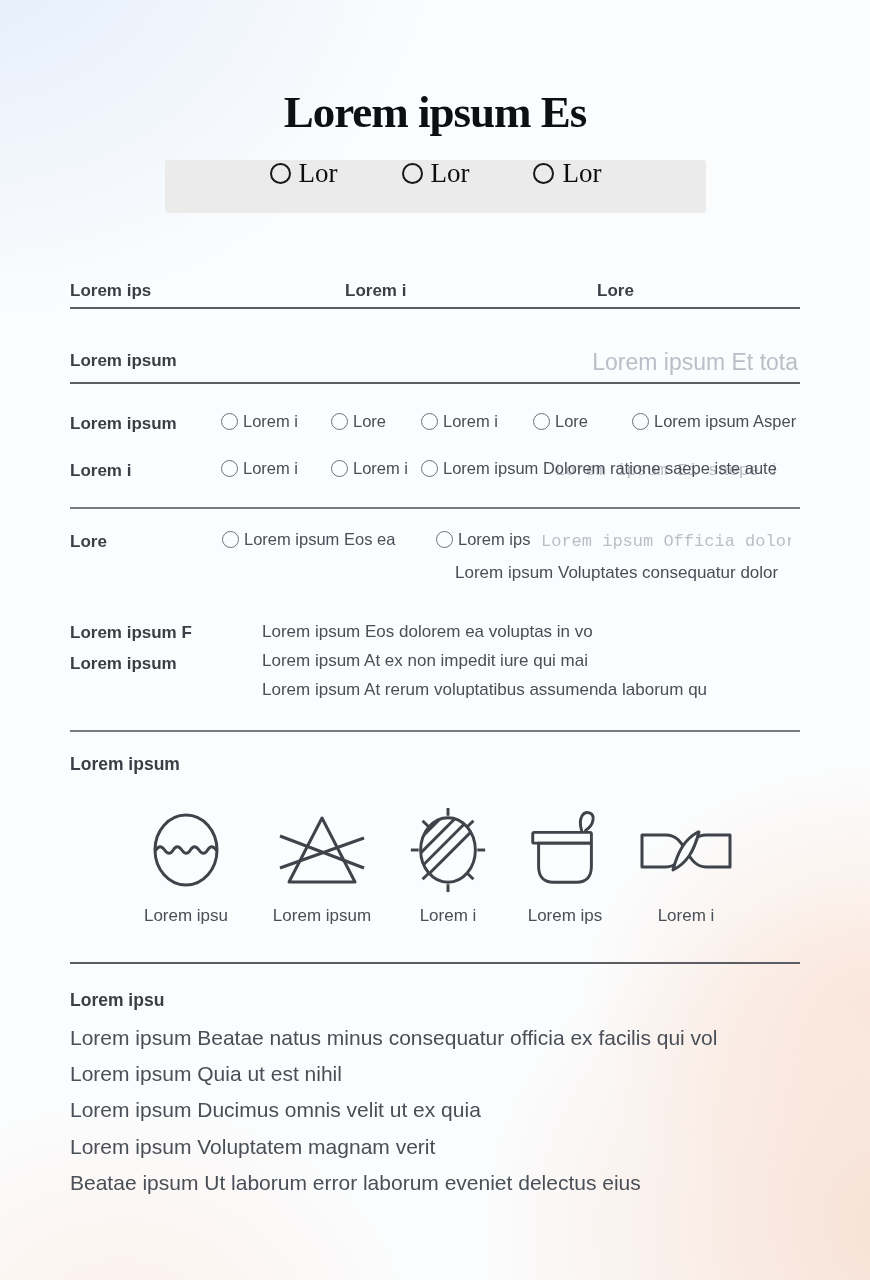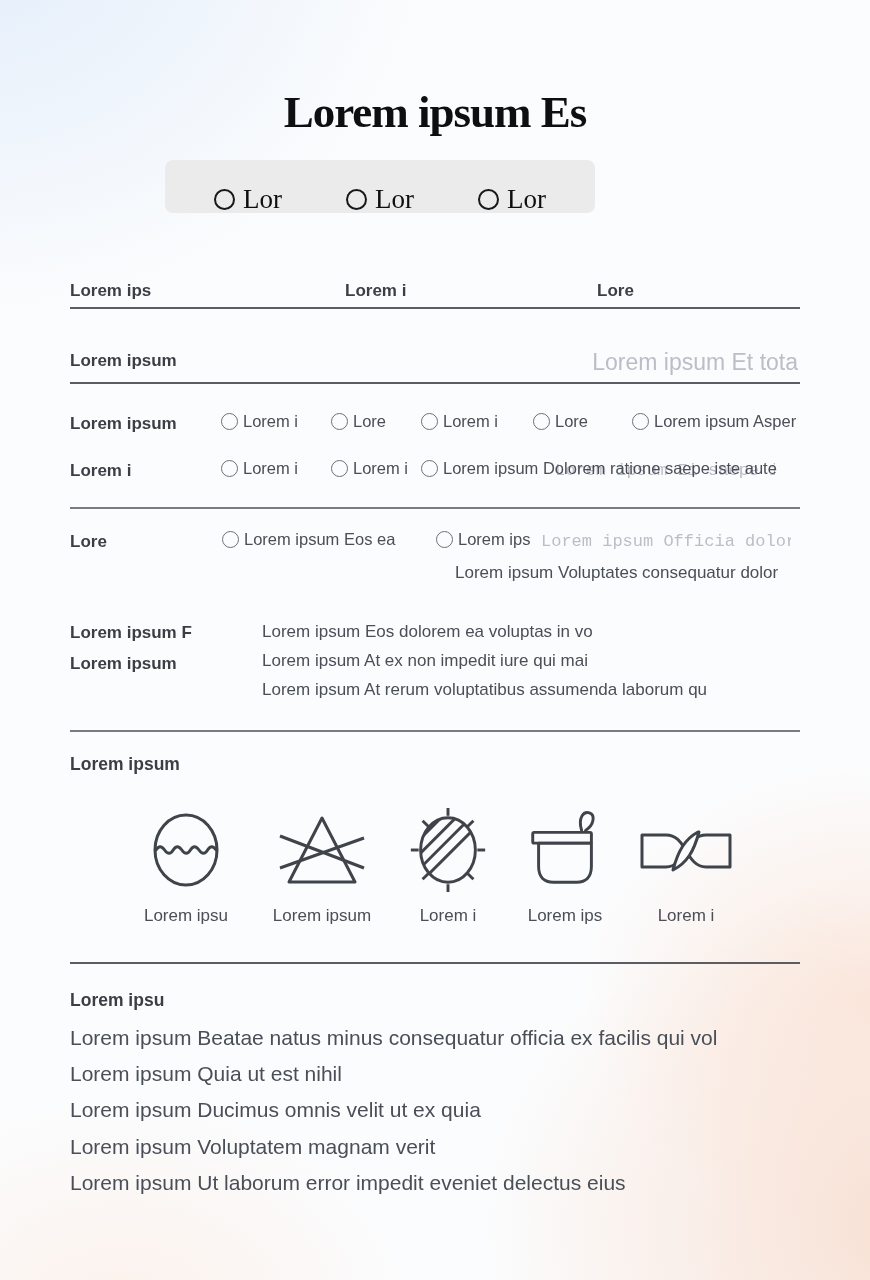--- a/index.html
+++ b/index.html
@@ -17,23 +17,23 @@
     overflow:hidden;
   }
   .title{
     position:absolute;top:86px;left:0;width:100%;
     text-align:center;
     font-family:"Liberation Serif", serif;
     font-size:45px;font-weight:600;letter-spacing:-1px;
     color:#0e0f11;
   }
   .segbar{
-    position:absolute;top:160px;left:165px;width:430px;height:53px;
-    background:#ebebeb;border-radius:8px;
-    display:flex;align-items:flex-end;justify-content:center;gap:64px;
+    position:absolute;top:160px;left:165px;width:541px;height:53px;
+    background:#ebebeb;border-radius:3px;
+    display:flex;align-items:flex-start;justify-content:center;gap:64px;
   }
   .segopt{display:flex;align-items:center;gap:8px;cursor:pointer;}
   .segcircle{
     width:21px;height:21px;border:2.2px solid #17181a;border-radius:50%;
     box-sizing:border-box;background:transparent;flex:0 0 auto;
   }
   .seglabel{
     font-family:"Liberation Serif", serif;font-size:27px;color:#0d0e10;line-height:1;
   }
   .content{position:absolute;left:70px;top:0;width:730px;}
@@ -233,17 +233,17 @@
     </div>
 
     <div class="hline dark" style="top:962px;"></div>
 
     <div class="bold-label" style="position:absolute;top:990px;left:0;font-size:17.5px;">Lorem ipsu</div>
     <div style="position:absolute;top:1026px;left:0;">
       <div class="notes-item">Lorem ipsum Beatae natus minus consequatur officia ex facilis qui vol</div>
       <div class="notes-item">Lorem ipsum Quia ut est nihil</div>
       <div class="notes-item">Lorem ipsum Ducimus omnis velit ut ex quia</div>
       <div class="notes-item">Lorem ipsum Voluptatem magnam verit</div>
-      <div class="notes-item">Lorem ipsum Ut laborum error impedit eveniet delectus eius</div>
+      <div class="notes-item">Beatae ipsum Ut laborum error laborum eveniet delectus eius</div>
     </div>
 
   </div>
 </div>
 
 </body></html>

